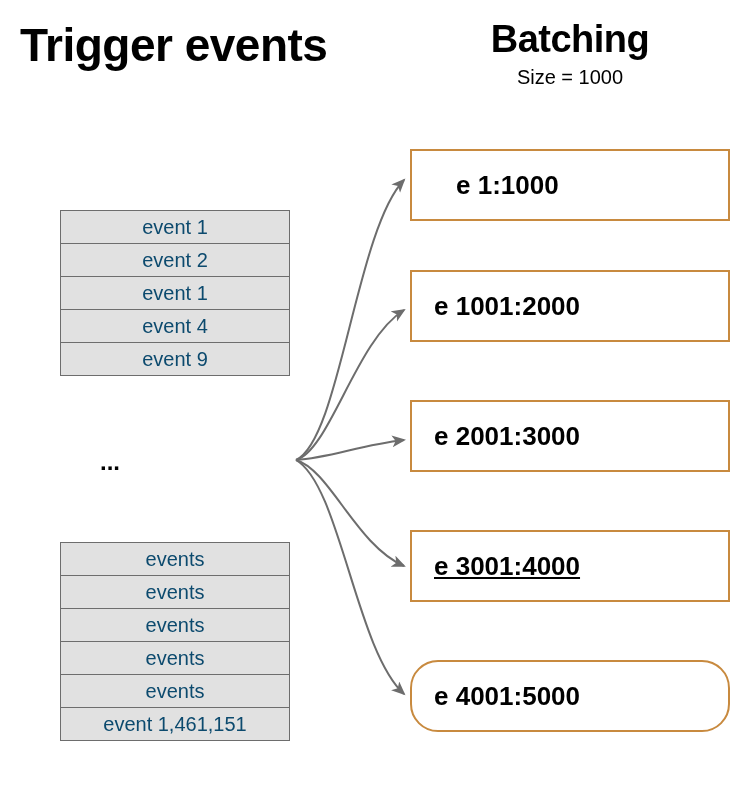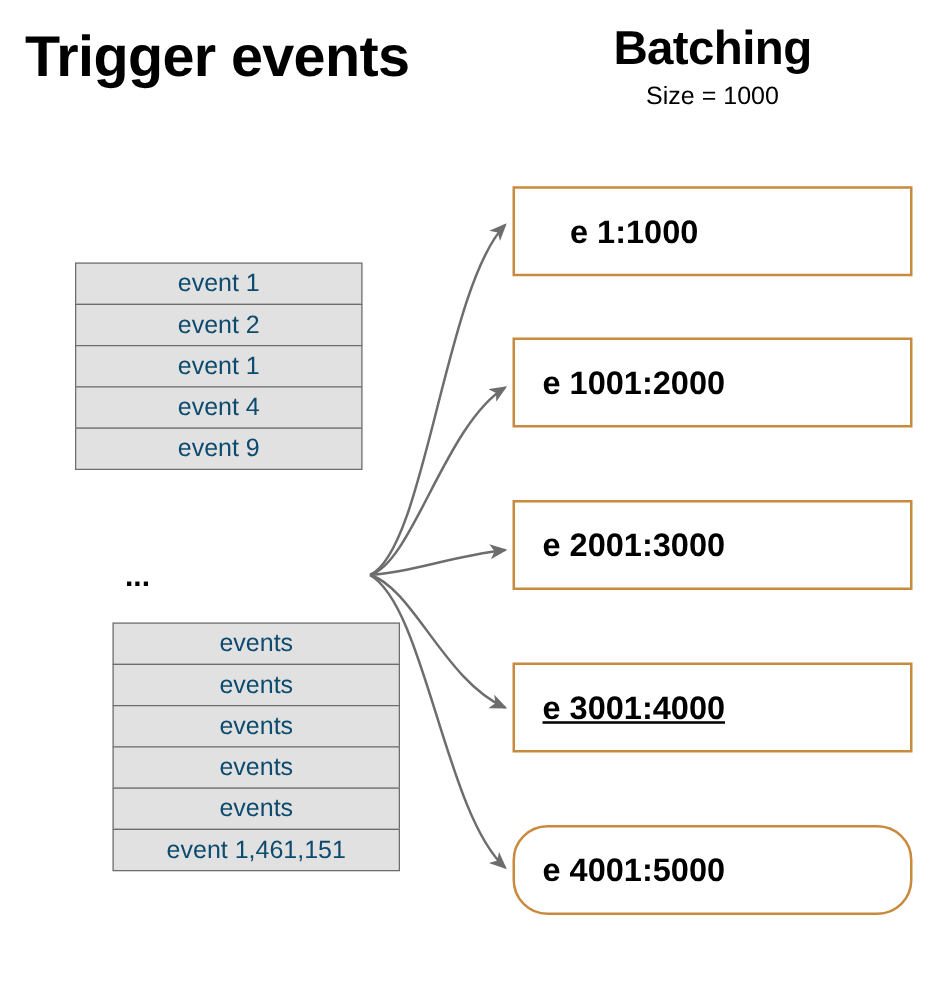--- a/index.html
+++ b/index.html
@@ -42,21 +42,21 @@
     font-size: 20px;
     font-weight: 400;
   }
   
   .event-stack {
     position: absolute;
     left: 60px;
     width: 230px;
   }
   .event-stack.top { top: 210px; }
-  .event-stack.bottom { top: 498px; margin-left: 30px; }
+  .event-stack.bottom { top: 542px; }
   .event-cell {
     height: 34px;
     background: #e1e1e1;
     border: 1px solid #6d6d6d;
     display: flex;
     align-items: center;
     justify-content: center;
     font-size: 20px;
     font-weight: 400;
     color: #0c4a6e;

